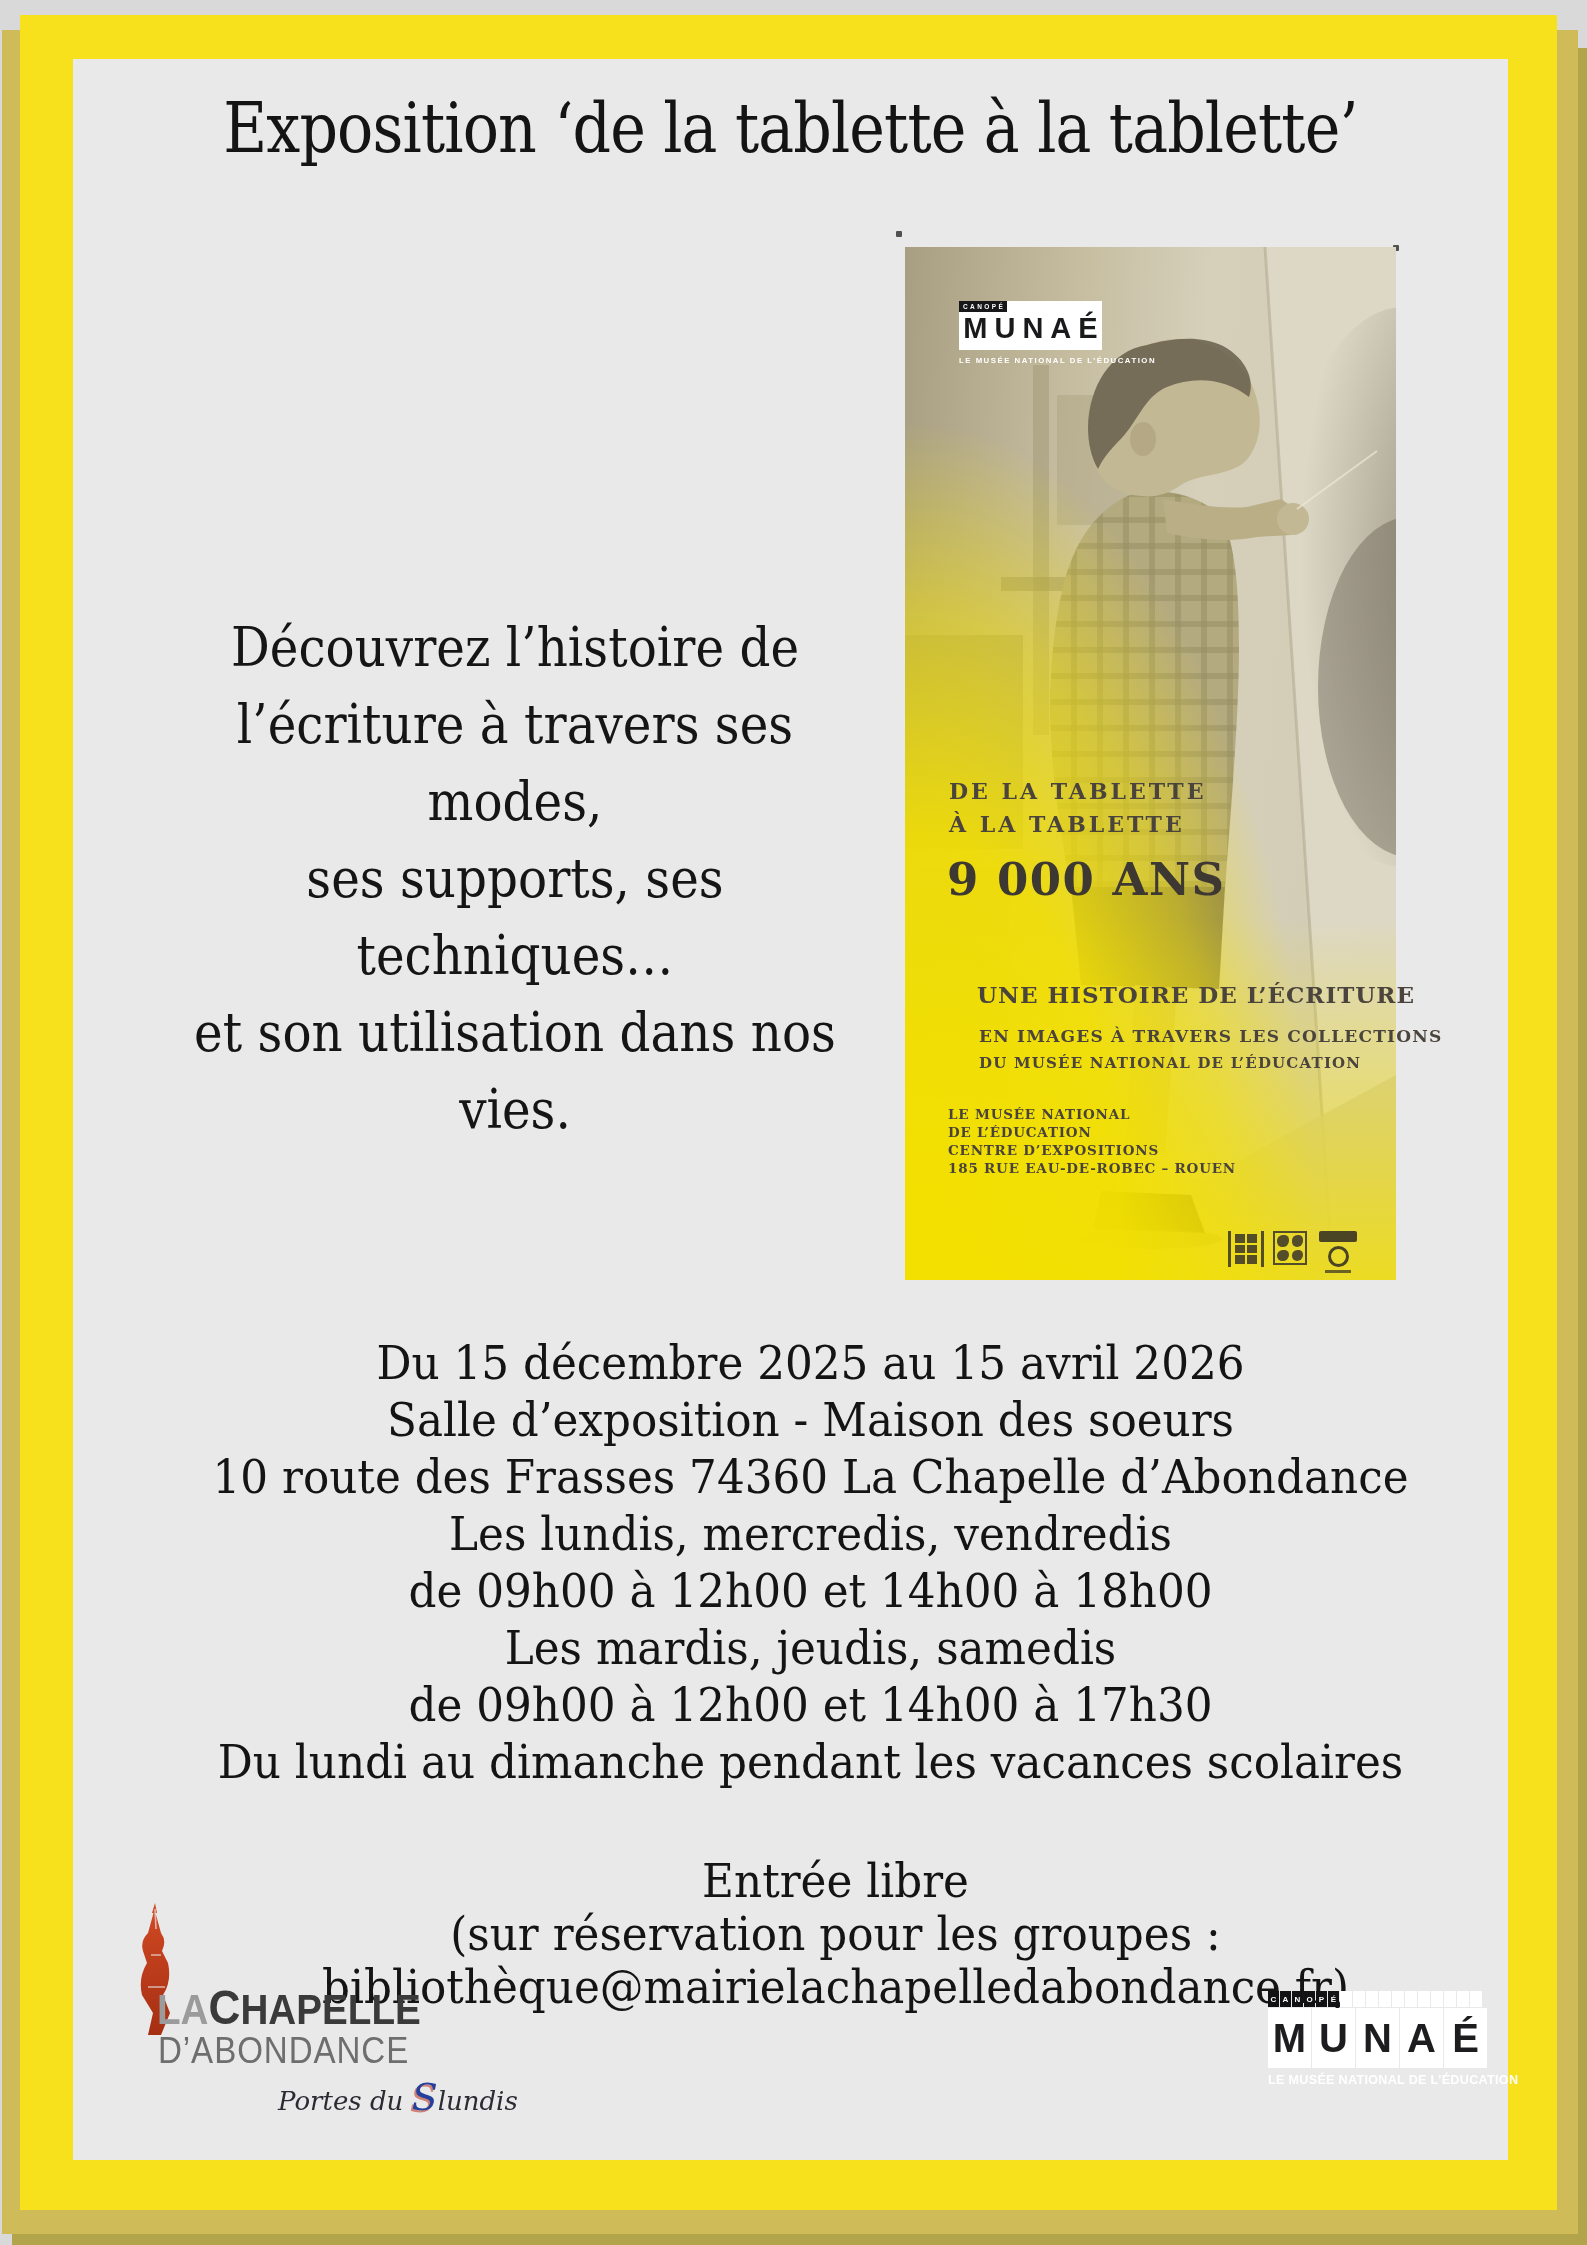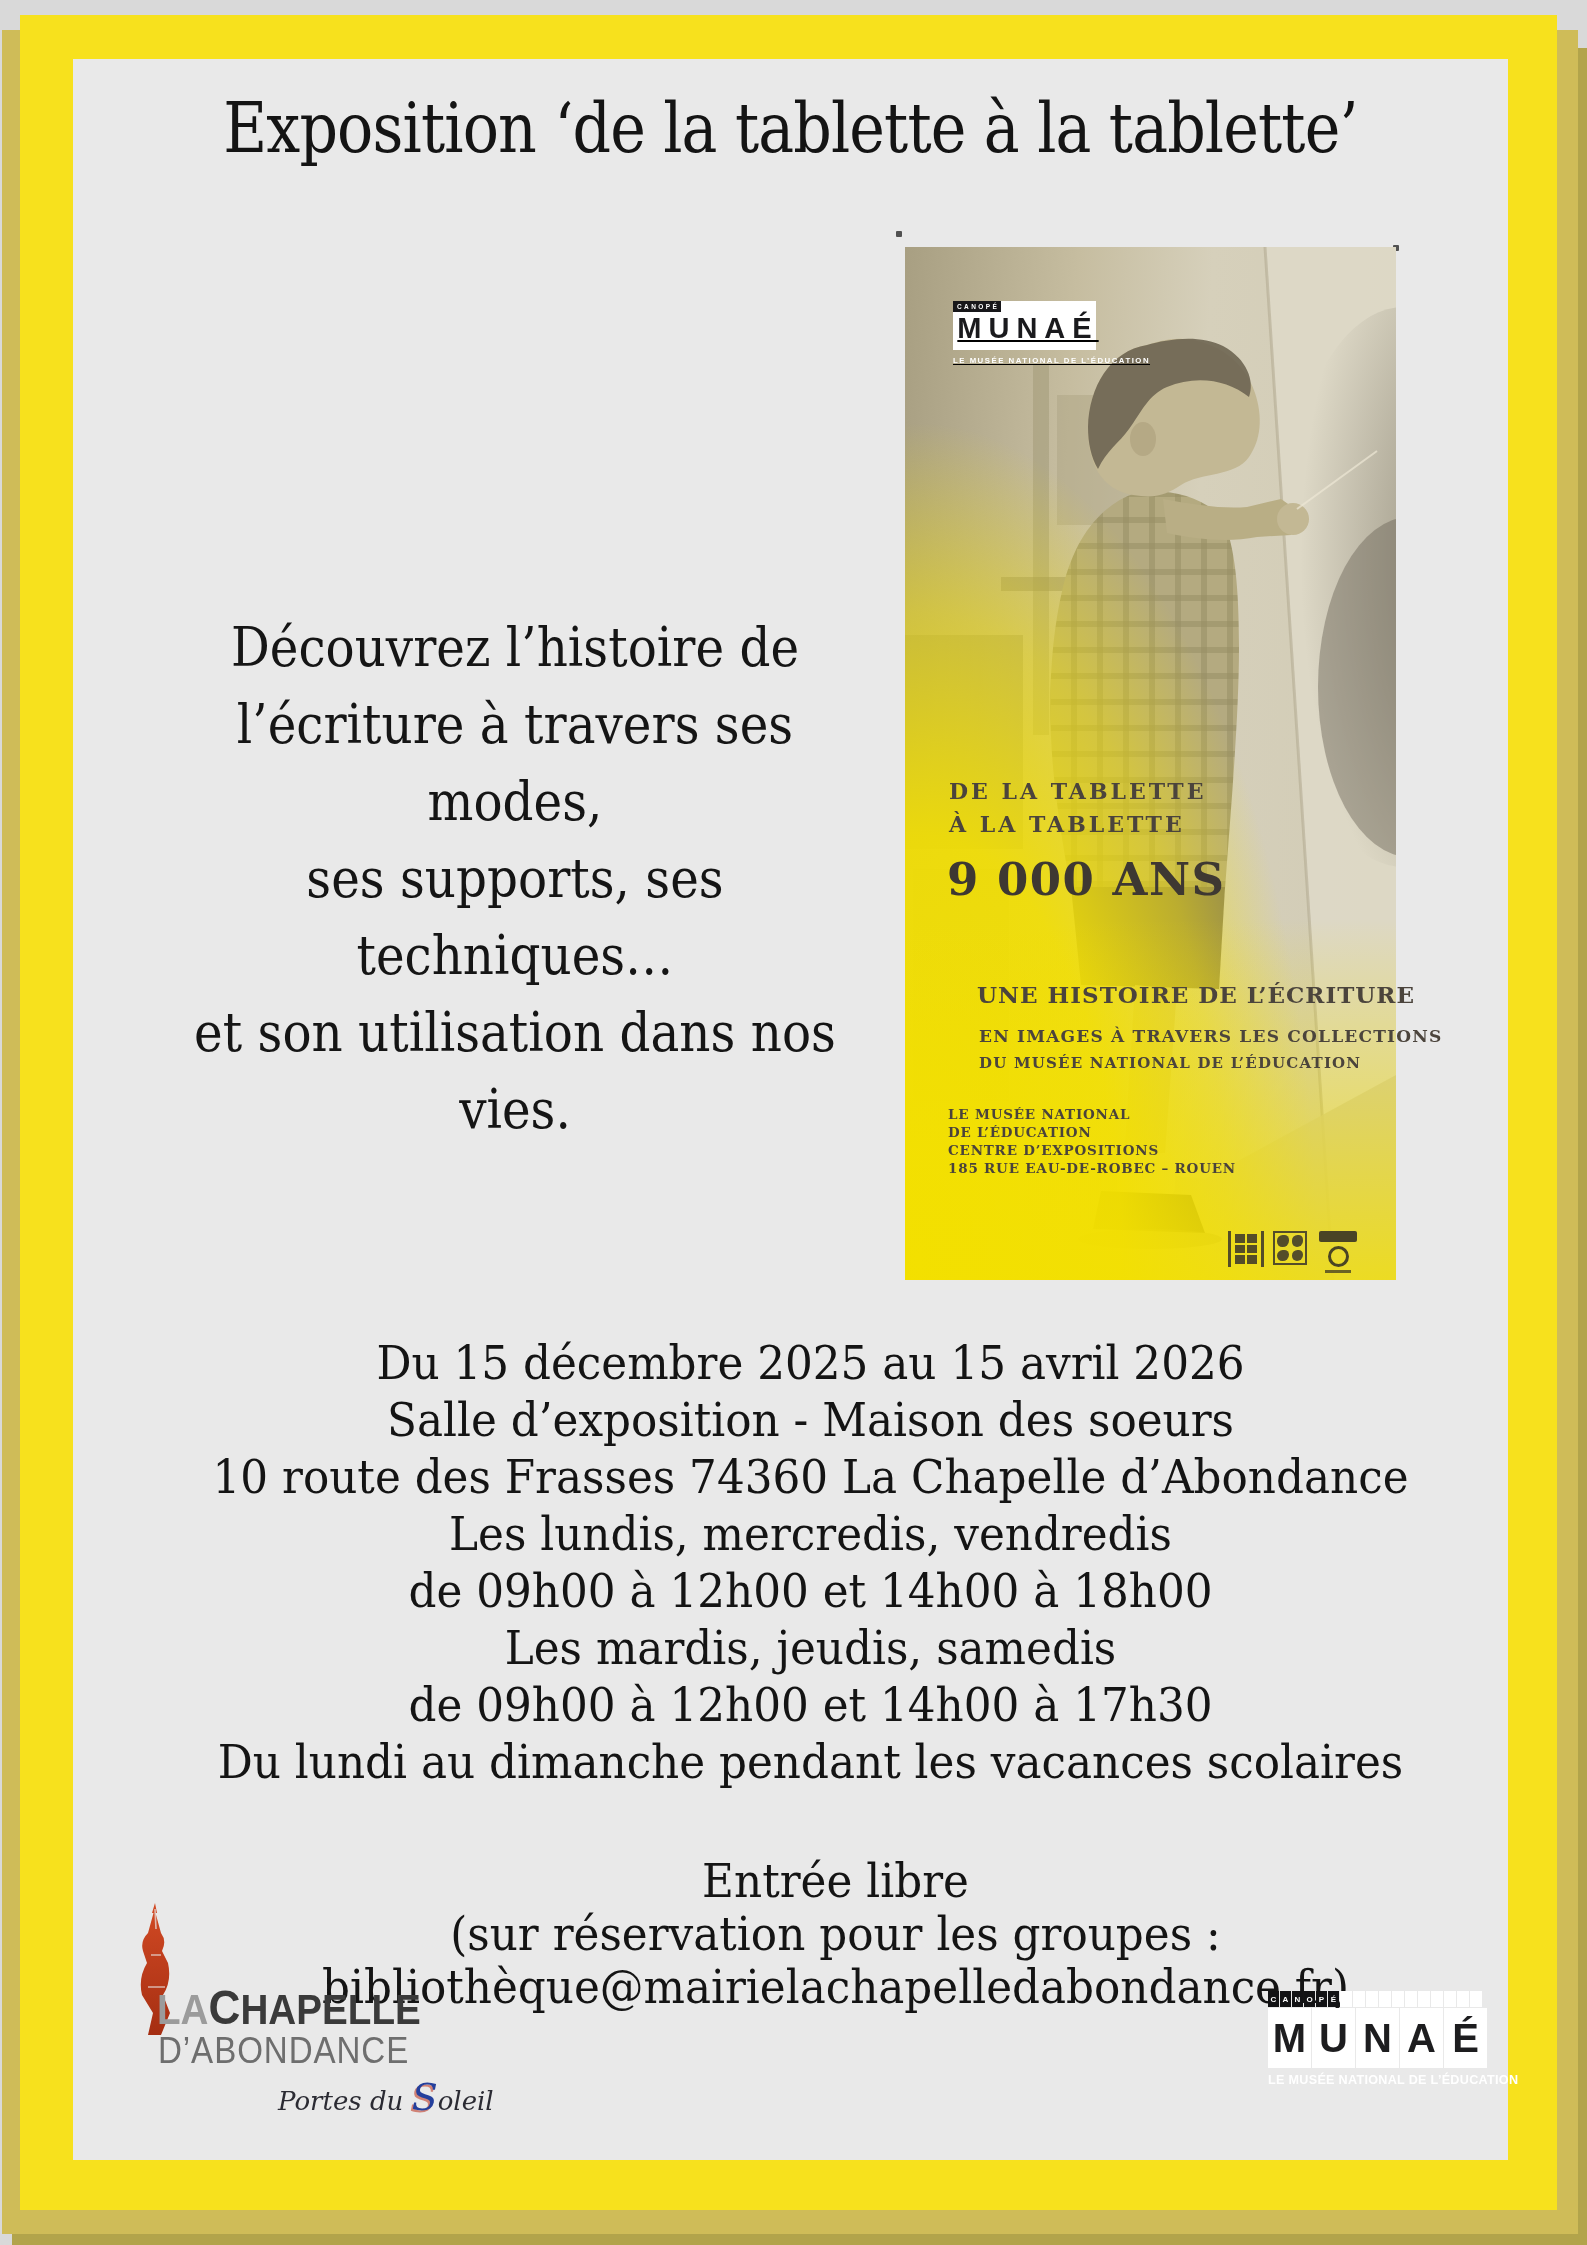--- a/index.html
+++ b/index.html
@@ -33,21 +33,21 @@
     font-size:46px;line-height:53px;color:#141414;transform:scaleX(.95);
   }
 
   
   .poster{position:absolute;left:832px;top:188px;width:491px;height:1033px;overflow:visible;}
   .poster .art{position:absolute;left:0;top:0;width:491px;height:1033px;}
   .p-dot{position:absolute;width:6px;height:6px;background:#2a2a2a;border-radius:1px;opacity:.8;}
   .p-dot.tl{left:-9px;top:-16px;}
   .p-dot.tr{left:488px;top:-2px;}
 
-  .p-badge{position:absolute;left:48px;top:54px;width:170px;text-decoration:underline;}
+  .p-badge{position:absolute;left:54px;top:54px;width:170px;}
   .p-badge .white{width:143px;height:49px;background:#ffffff;position:relative;
     display:flex;align-items:flex-end;justify-content:center;}
   .p-badge .canope{position:absolute;left:0;top:0;background:#17171a;color:#fff;
     font-family:"Liberation Sans",sans-serif;font-weight:700;font-size:6.5px;
     letter-spacing:2.4px;padding:2px 2px 2px 4px;}
   .p-badge .name{font-family:"Liberation Sans",sans-serif;font-weight:700;
     font-size:29px;letter-spacing:7px;color:#1a1a1d;padding:0 0 5px 7px;}
   .p-badge .tag{margin-top:6px;color:#ffffff;font-family:"Liberation Sans",sans-serif;
     font-weight:700;font-size:7.8px;letter-spacing:1.5px;white-space:nowrap;}
 
@@ -271,21 +271,21 @@
           <stop offset="0" stop-color="#d24a24"></stop>
           <stop offset="1" stop-color="#a52e12"></stop>
         </linearGradient>
       </defs>
       <path d="M27,0 L29,10 L27.5,10 L33,30 Q39,38 34,48 L40,60 Q44,78 35,92 L42,110 L33,132 L20,132
                L25,110 L14,92 Q10,75 19,60 L15,48 Q12,38 20,30 L25.5,10 L24,10 Z" fill="url(#spireGrad)"></path>
       <path d="M27,6 L28,26 M23,52 L33,52 M20,84 L37,84" stroke="#e9e9e9" stroke-width="1.6" opacity=".7"></path>
     </svg>
     <div class="ch-name"><span class="la">LA</span><span class="bigc">C</span><span>HAPELLE</span></div>
     <div class="ch-sub">D’ABONDANCE</div>
-    <div class="ch-tag"><span>Portes du </span><span class="bigS">S</span><span>oleil</span></div>
+    <div class="ch-tag"><span>Portes du </span><span class="bigS">S</span><span>lundis</span></div>
   </div>
 
   <div class="munae">
     <div class="mn-row1">
       <span class="mn-ct">C</span>
       <span class="mn-ct">A</span>
       <span class="mn-ct">N</span>
       <span class="mn-ct">O</span>
       <span class="mn-ct">P</span>
       <span class="mn-ct">É</span>

